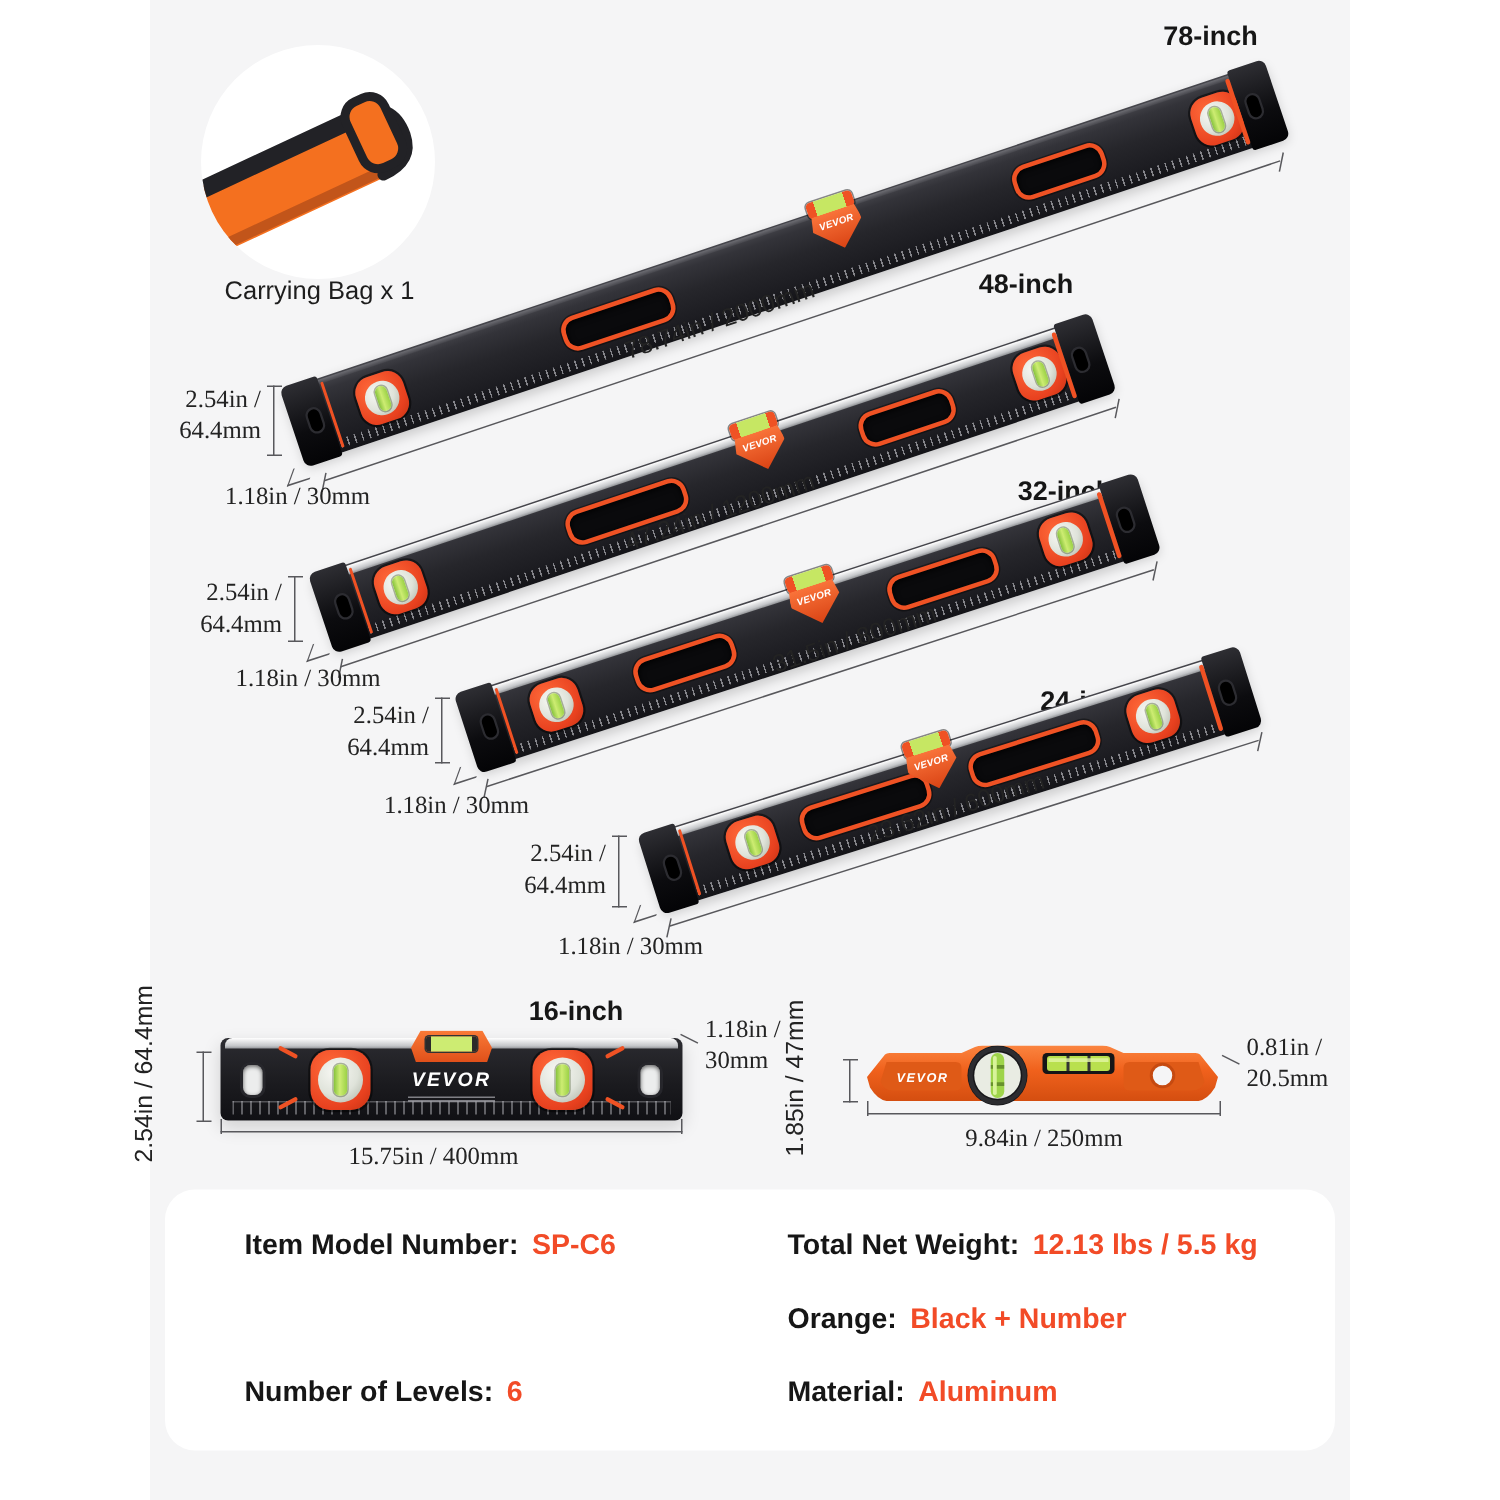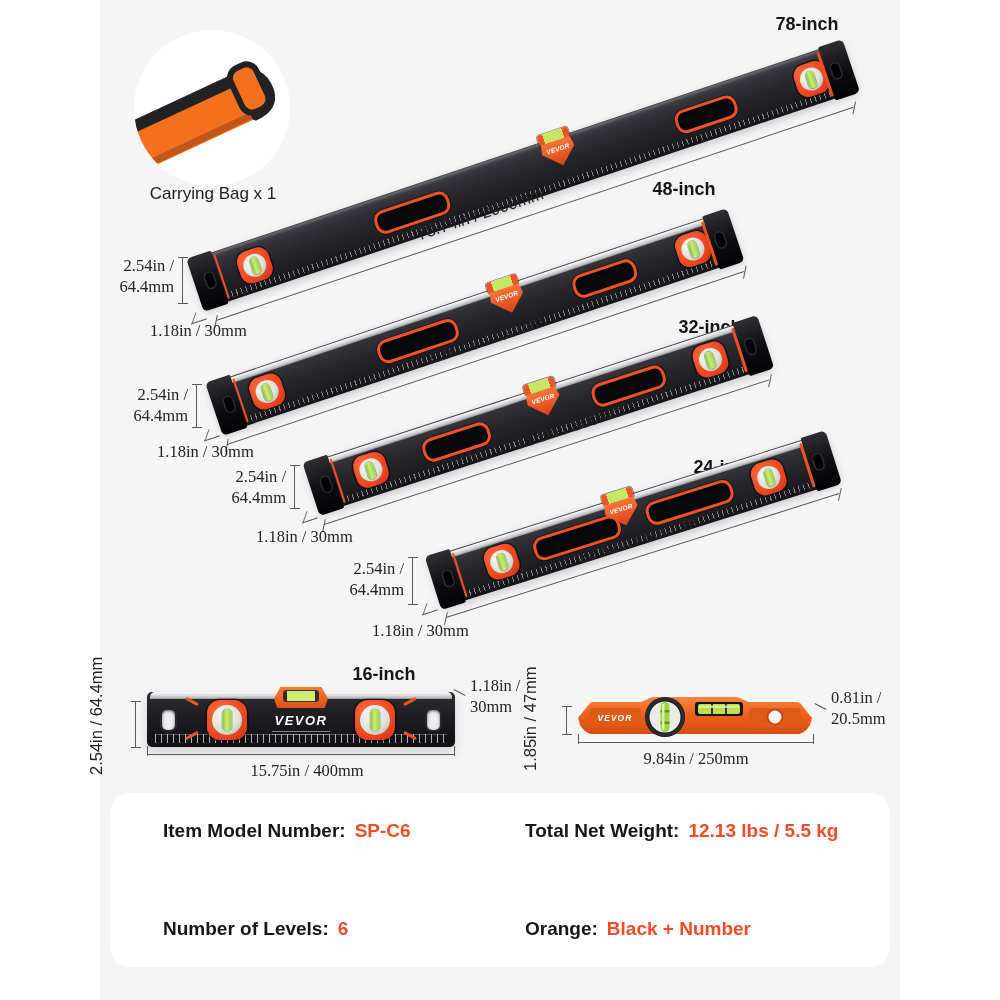--- a/index.html
+++ b/index.html
@@ -271,21 +271,21 @@
     <div class="bl-vial big" style="left:26%;"></div>
     <div class="bl-vial big" style="left:74%;"></div>
     <div class="hl-mount">
         <i></i>
       </div>
     <div class="hl-brand"><b>VEVOR</b><span class="sub"></span></div>
   </div>
   <div class="vrot" style="left:106px;top:756px;">2.54in / 64.4mm</div>
   <div class="vdim" style="left:135px;top:701px;height:47px;"></div>
   <div class="hdim" style="left:147px;top:754px;width:308px;"></div>
-  <div class="dim-text" style="left:153px;top:760px;width:308px;text-align:center;">15.75in / 400mm</div>
+  <div class="dim-text" style="left:135px;top:760px;width:308px;text-align:center;">15.75in / 400mm</div>
   <div class="tickline" style="left:453px;top:692px;transform:rotate(27deg);"></div>
   <div class="dim-text twoL" style="left:470px;top:675px;">
     <span>1.18in /</span><br>
     <span>30mm</span>
   </div>
 
   <div class="size-title" style="left:657px;top:675px;margin-top:36px;">10-inch</div>
   <div class="torpedo" style="left:577px;top:697px;width:236px;height:41px;">
     <svg width="236" height="41" viewBox="0 0 236 41">
       <defs>
@@ -334,16 +334,19 @@
           <span class="spec-label">Number of Levels:</span><span class="spec-value">6</span>
         </div>
       </div>
       <div class="spec-col">
         <div class="spec-row">
           <span class="spec-label">Total Net Weight:</span><span class="spec-value">12.13 lbs / 5.5 kg</span>
         </div>
         <div class="spec-row">
           <span class="spec-label">Orange:</span><span class="spec-value">Black + Number</span>
         </div>
+        <div class="spec-row">
+          <span class="spec-label">Material:</span><span class="spec-value">Aluminum</span>
+        </div>
       </div>
     </div>
   </div>
 </div>
 
 </body></html>

